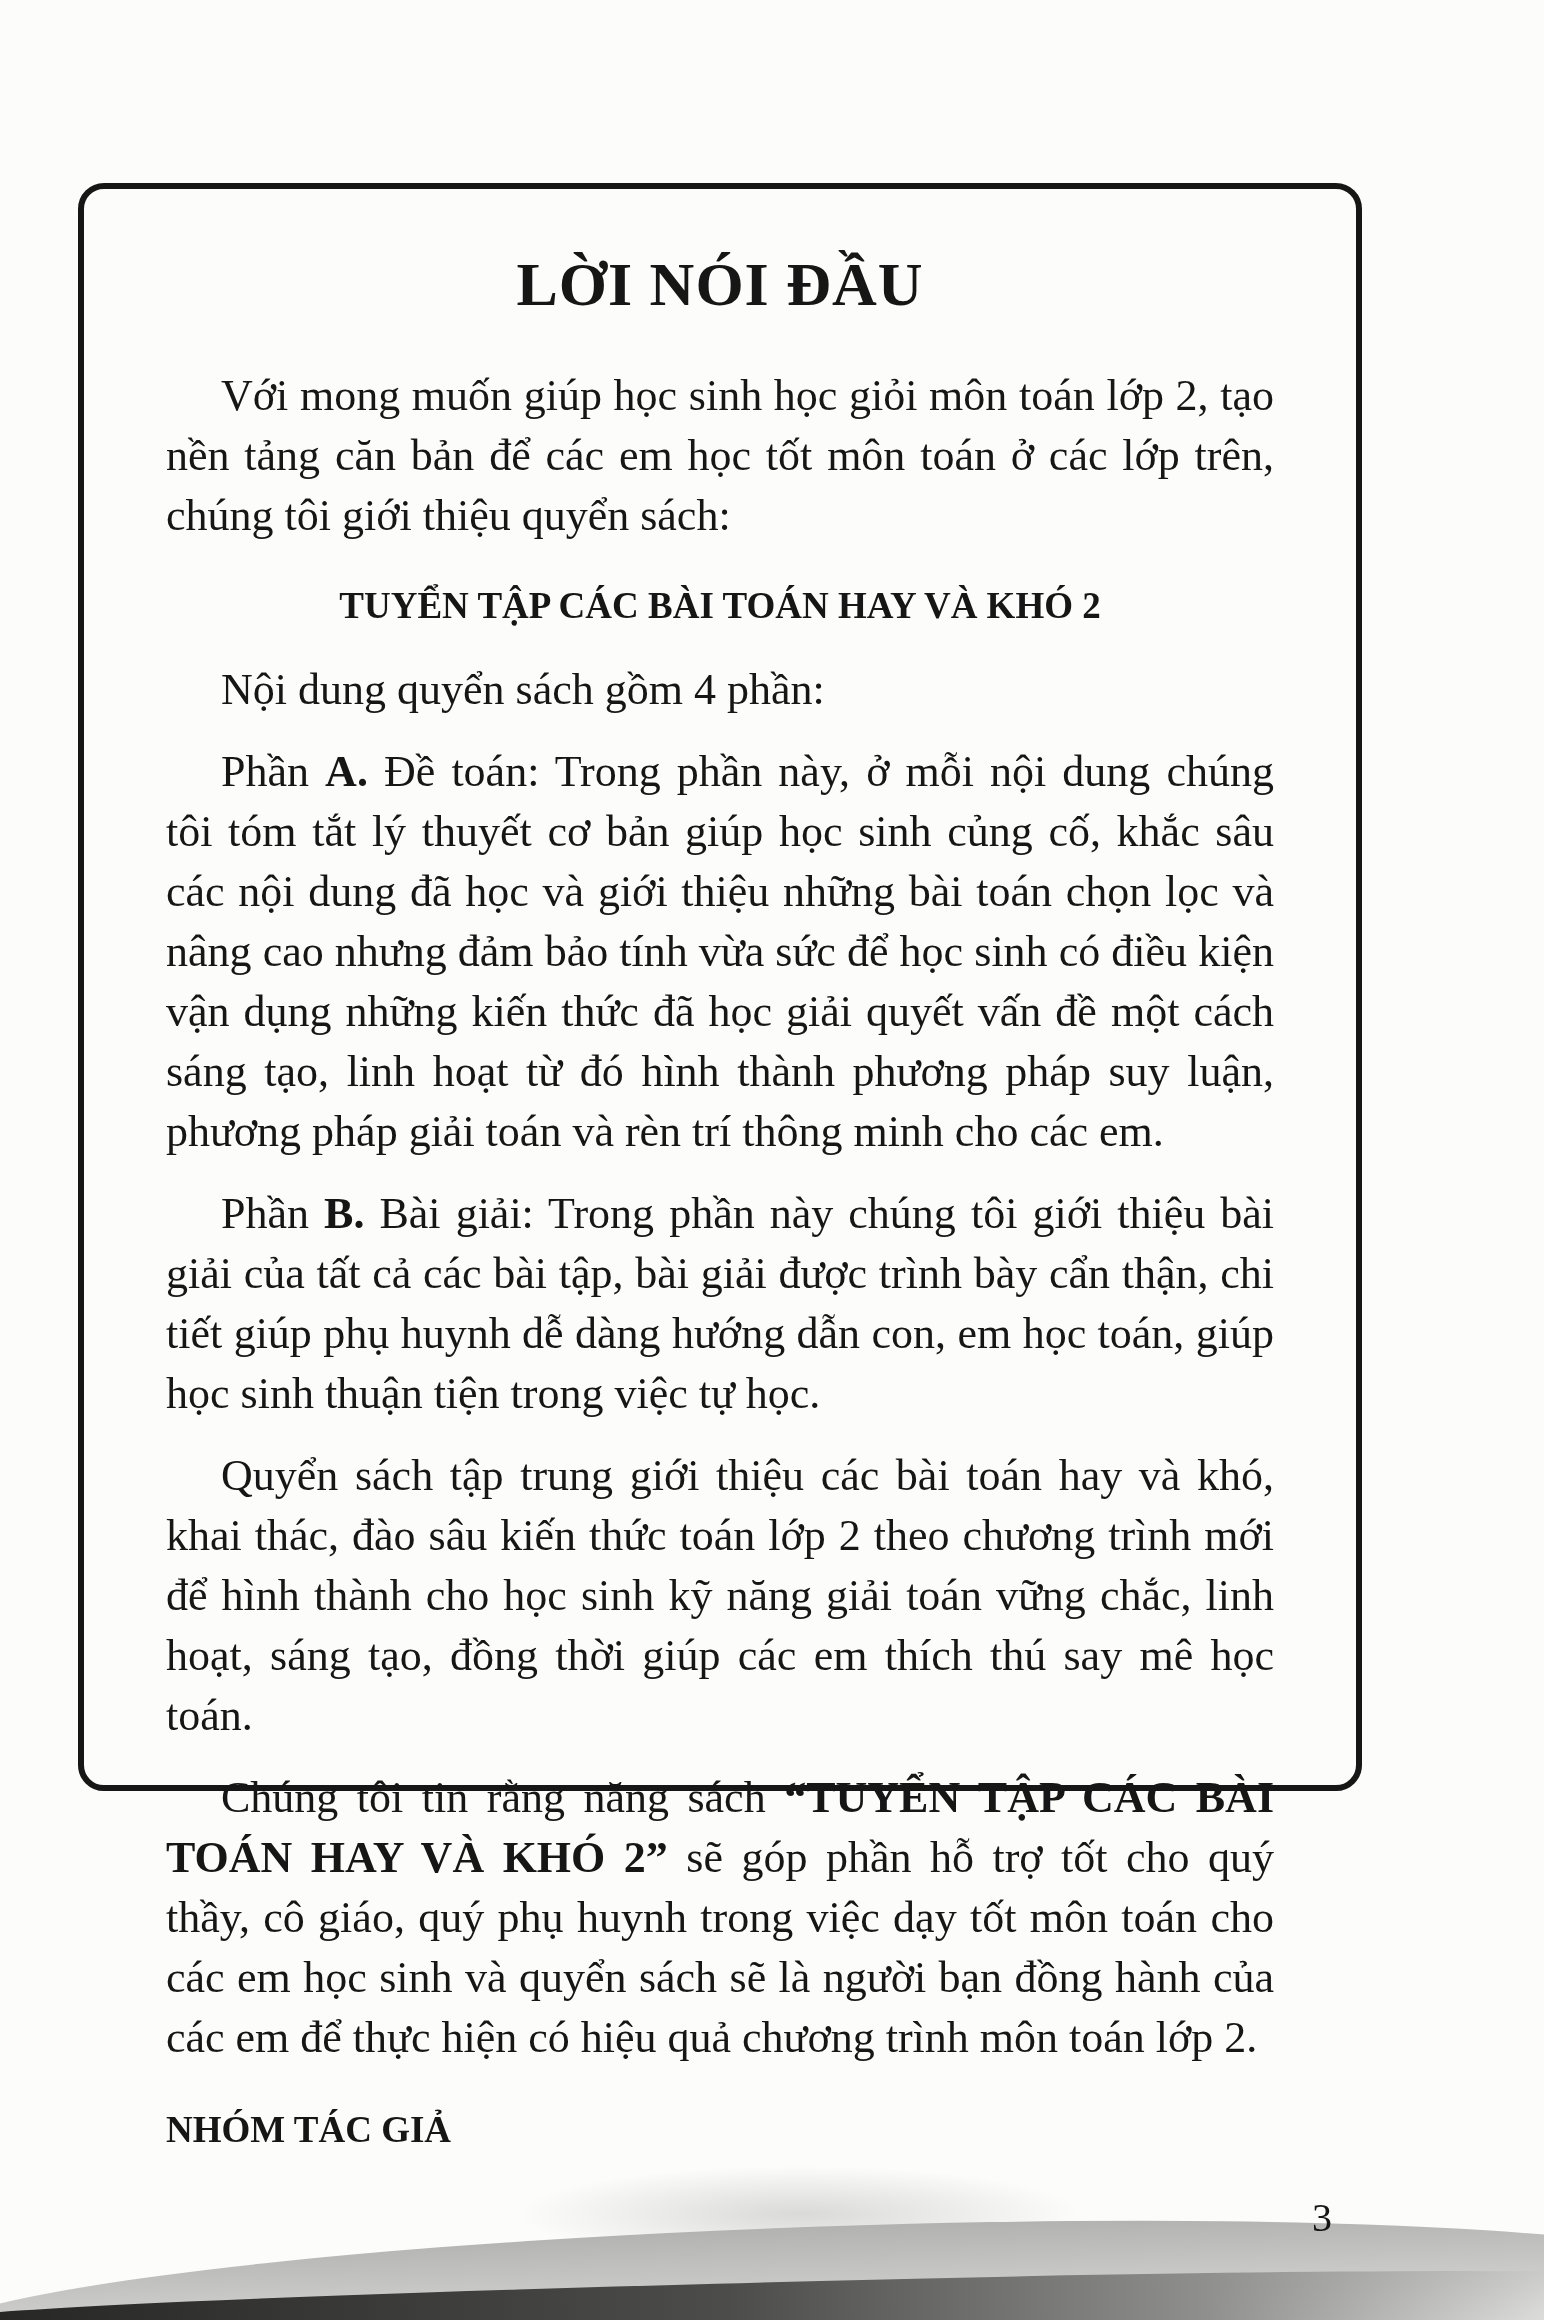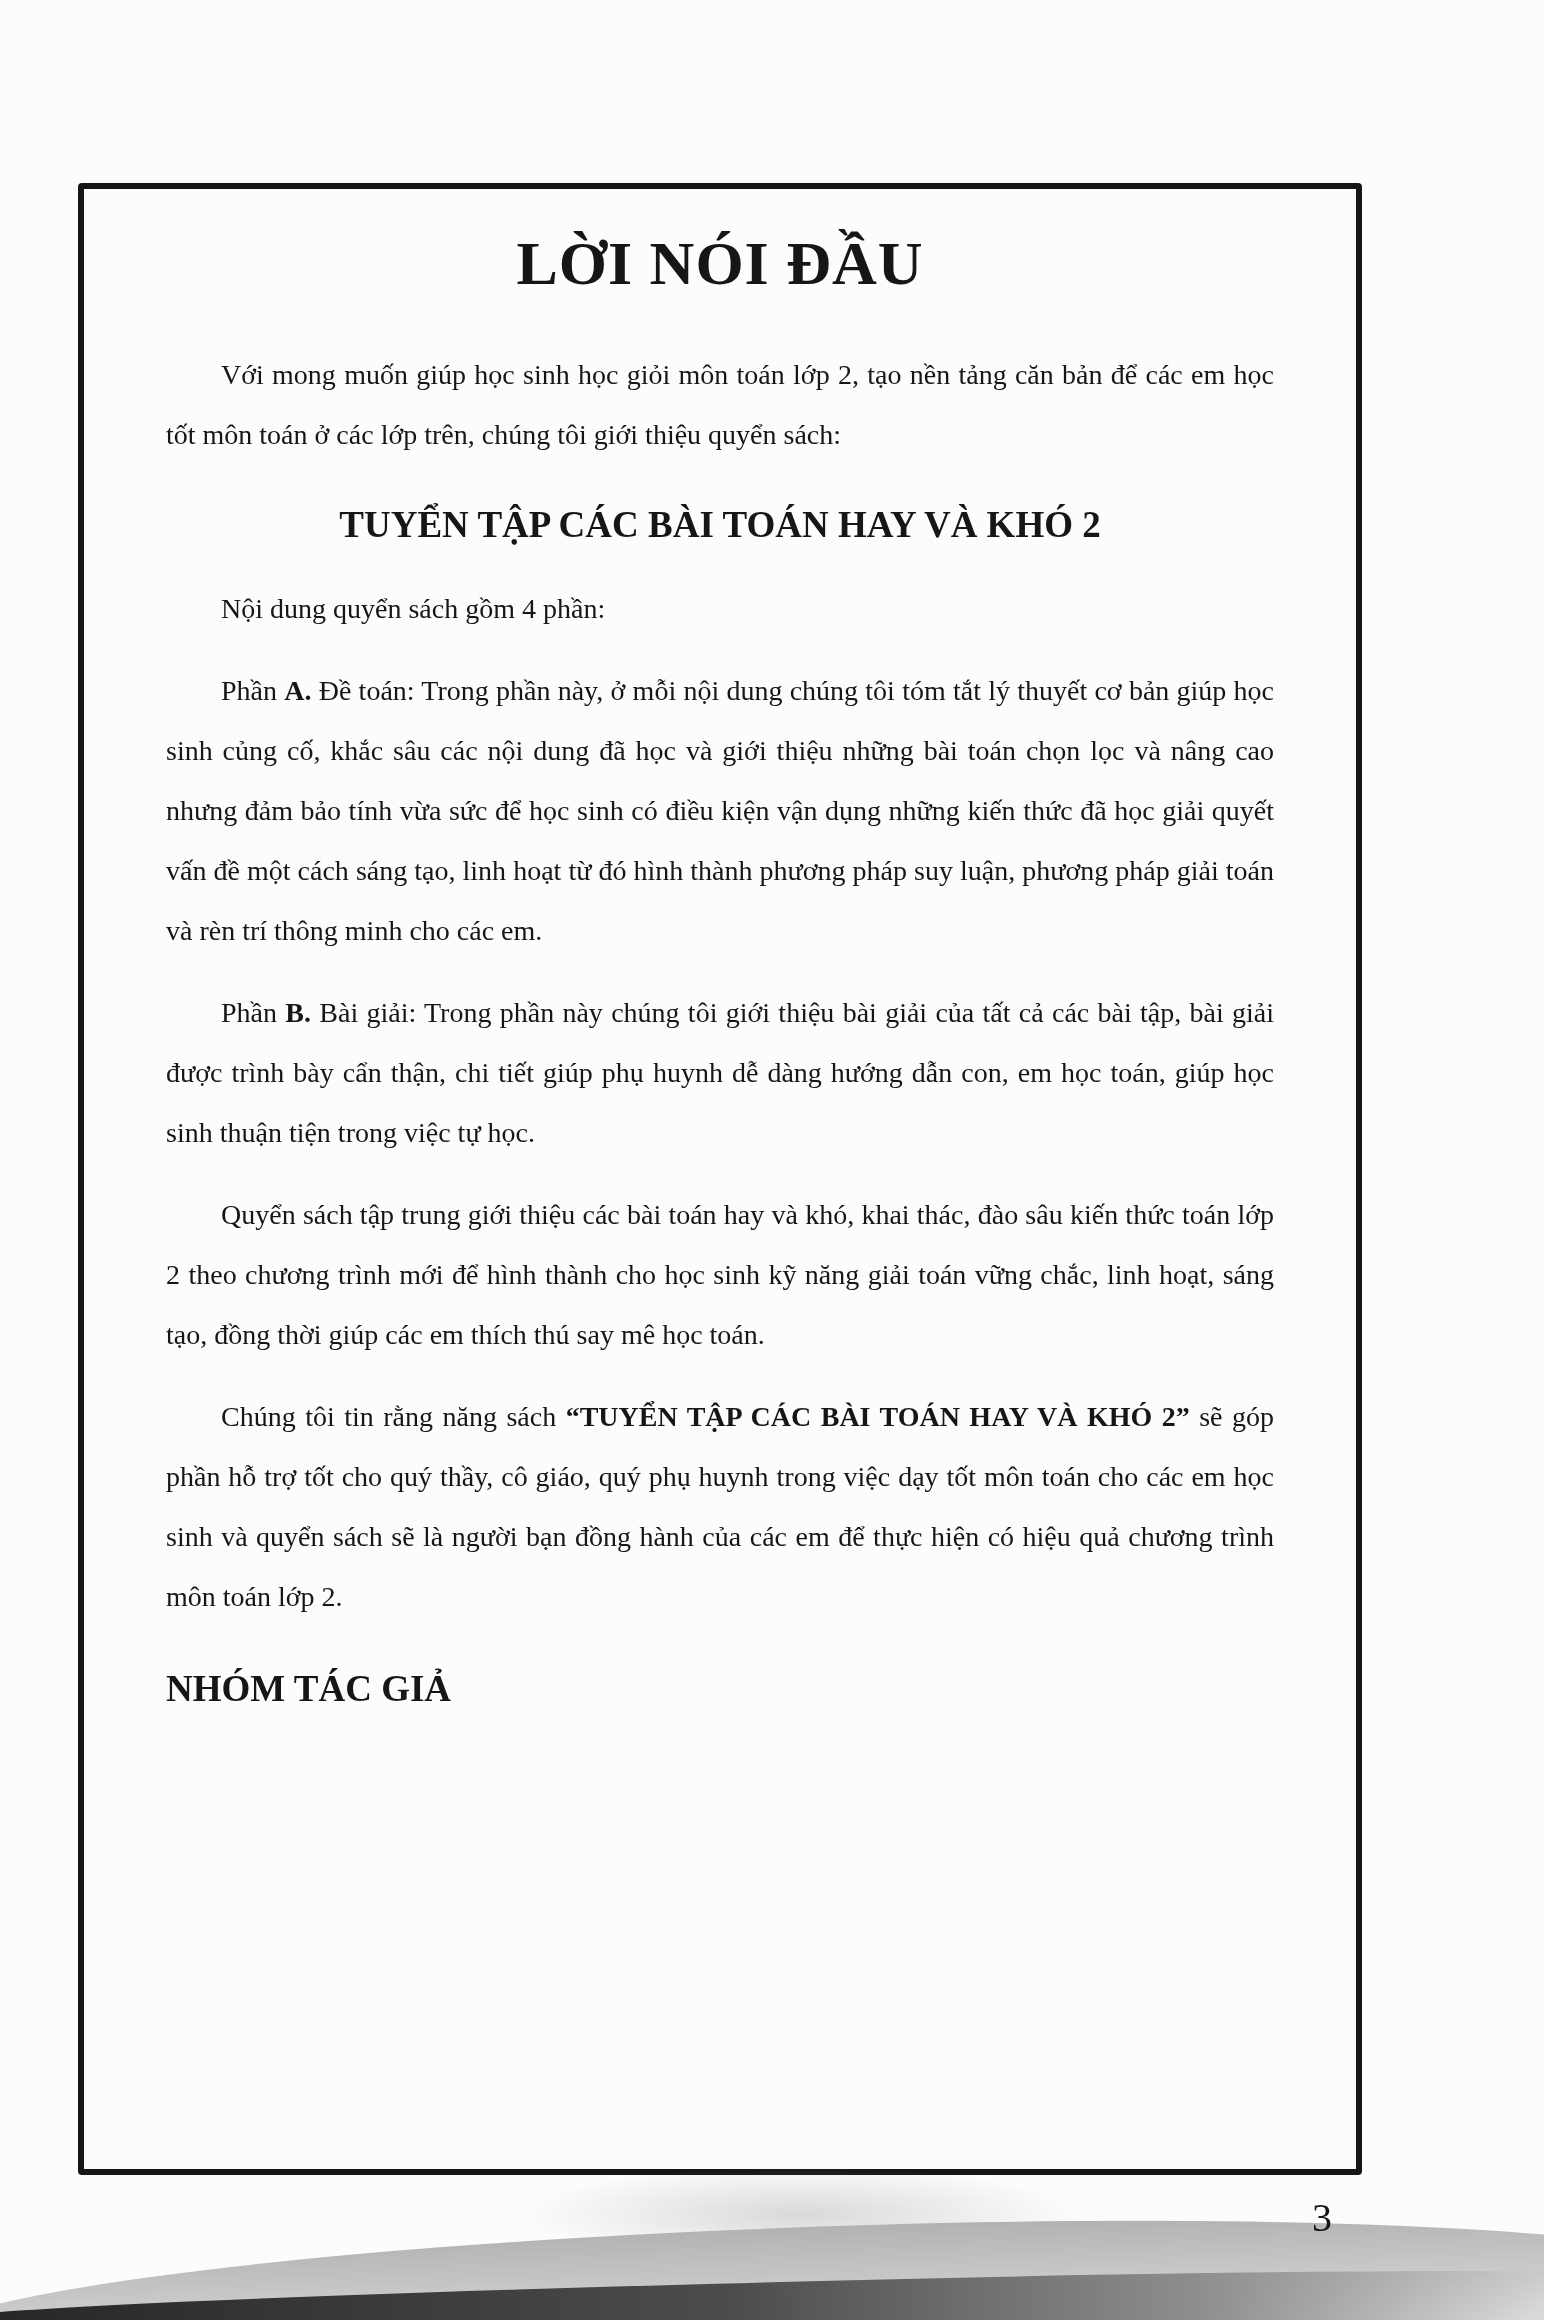--- a/index.html
+++ b/index.html
@@ -7,35 +7,35 @@
   body {
     font-family:"Liberation Serif","DejaVu Serif",serif;
     background:var(--paper,#fcfcfb);
     color:var(--ink,#1b1b1b);
     overflow:hidden;
   }
   .page { position:relative; width:1544px; height:2320px; overflow:hidden; }
 
   .frame {
     position:absolute; left:78px; top:183px;
-    width:1284px; height:1992px;
+    width:1284px; height:1608px;
     border:6px solid var(--ink,#101010);
-    border-radius:4px;
-    padding:31px 82px 0 82px;
+    border-radius:26px;
+    padding:52px 82px 0 82px;
   }
 
   .title {
     text-align:center;
     font-size:62px;
     font-weight:bold;
     letter-spacing:1px;
     margin:8px 0 46px 0;
   }
 
-  .block { font-size:28px; line-height:60px; margin-bottom:22px; }
+  .block { font-size:44px; line-height:60px; margin-bottom:22px; }
   .block .bold { font-weight:bold; }
   .para { text-align:justify; text-indent:55px; }
   .center { text-align:center; font-weight:bold; font-size:37px; margin:30px 0 24px 0; }
   .right { text-align:left; font-weight:bold; font-size:37px; padding-right:42px; margin-top:32px; }
 
   .page-number {
     position:absolute; left:1312px; top:2194px;
     font-size:40px; z-index:6;
   }
 

